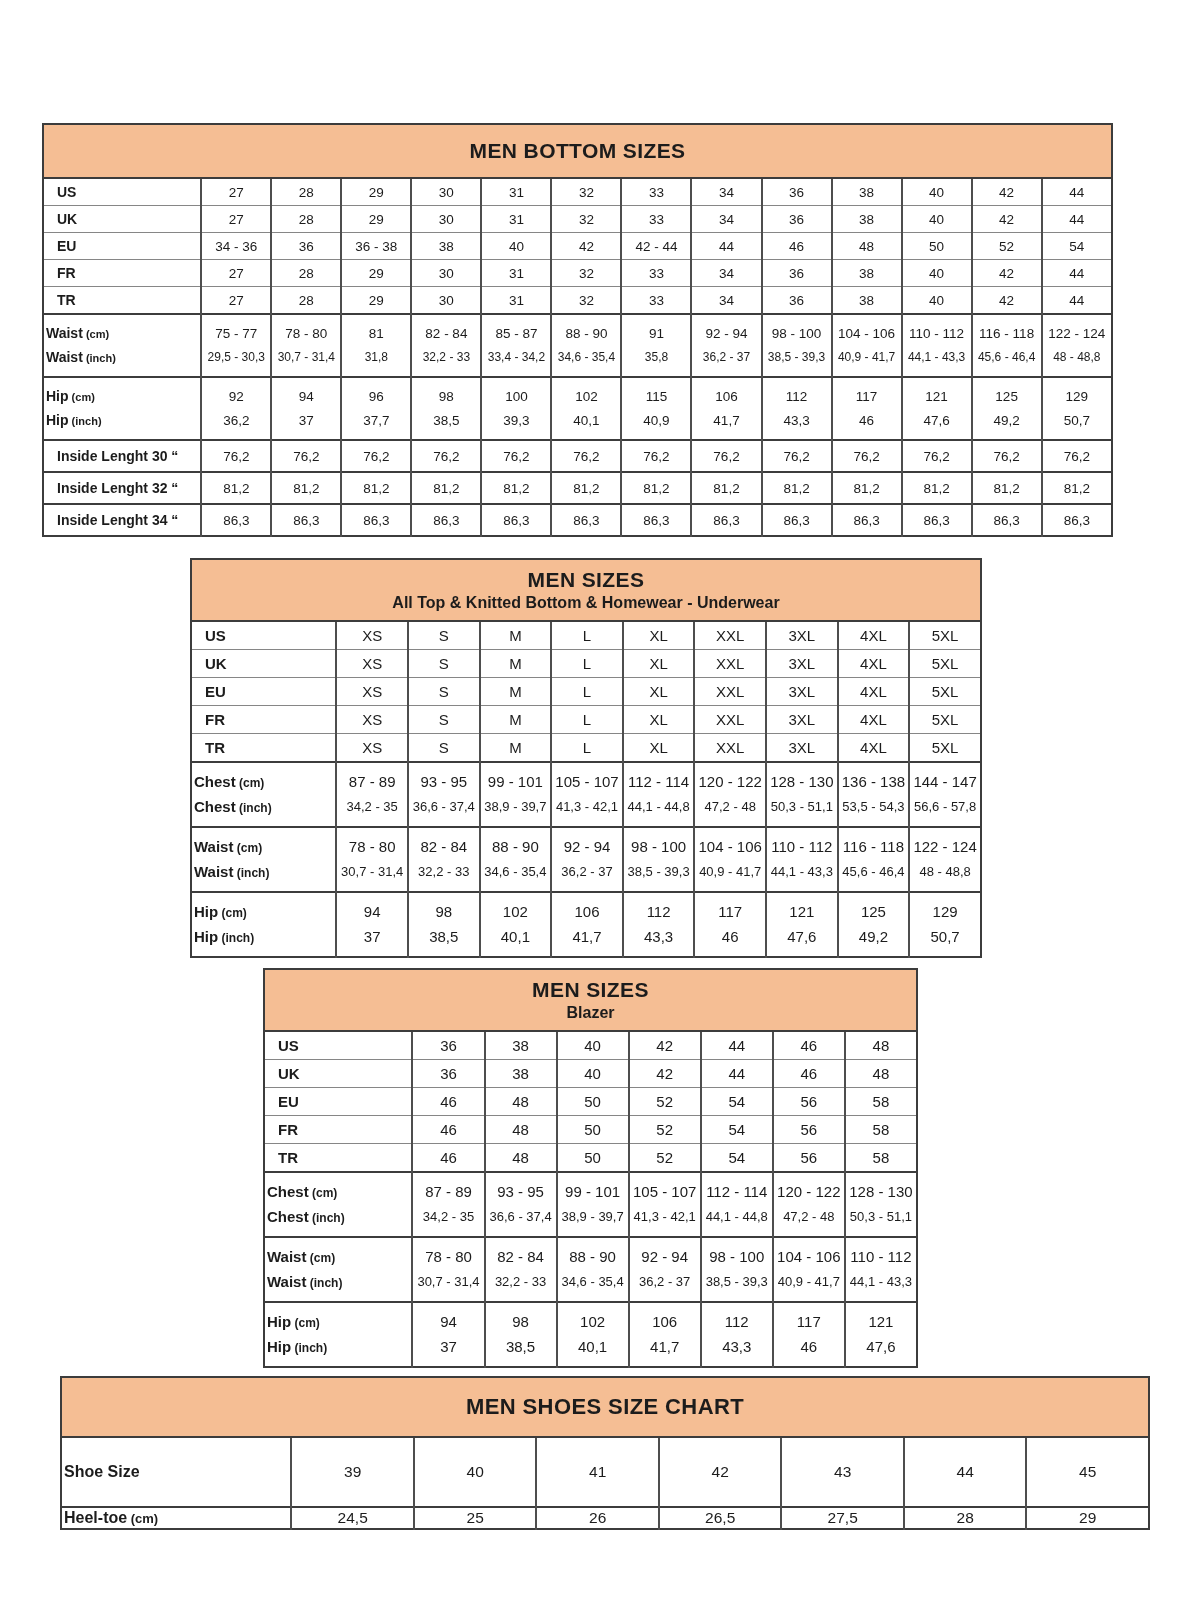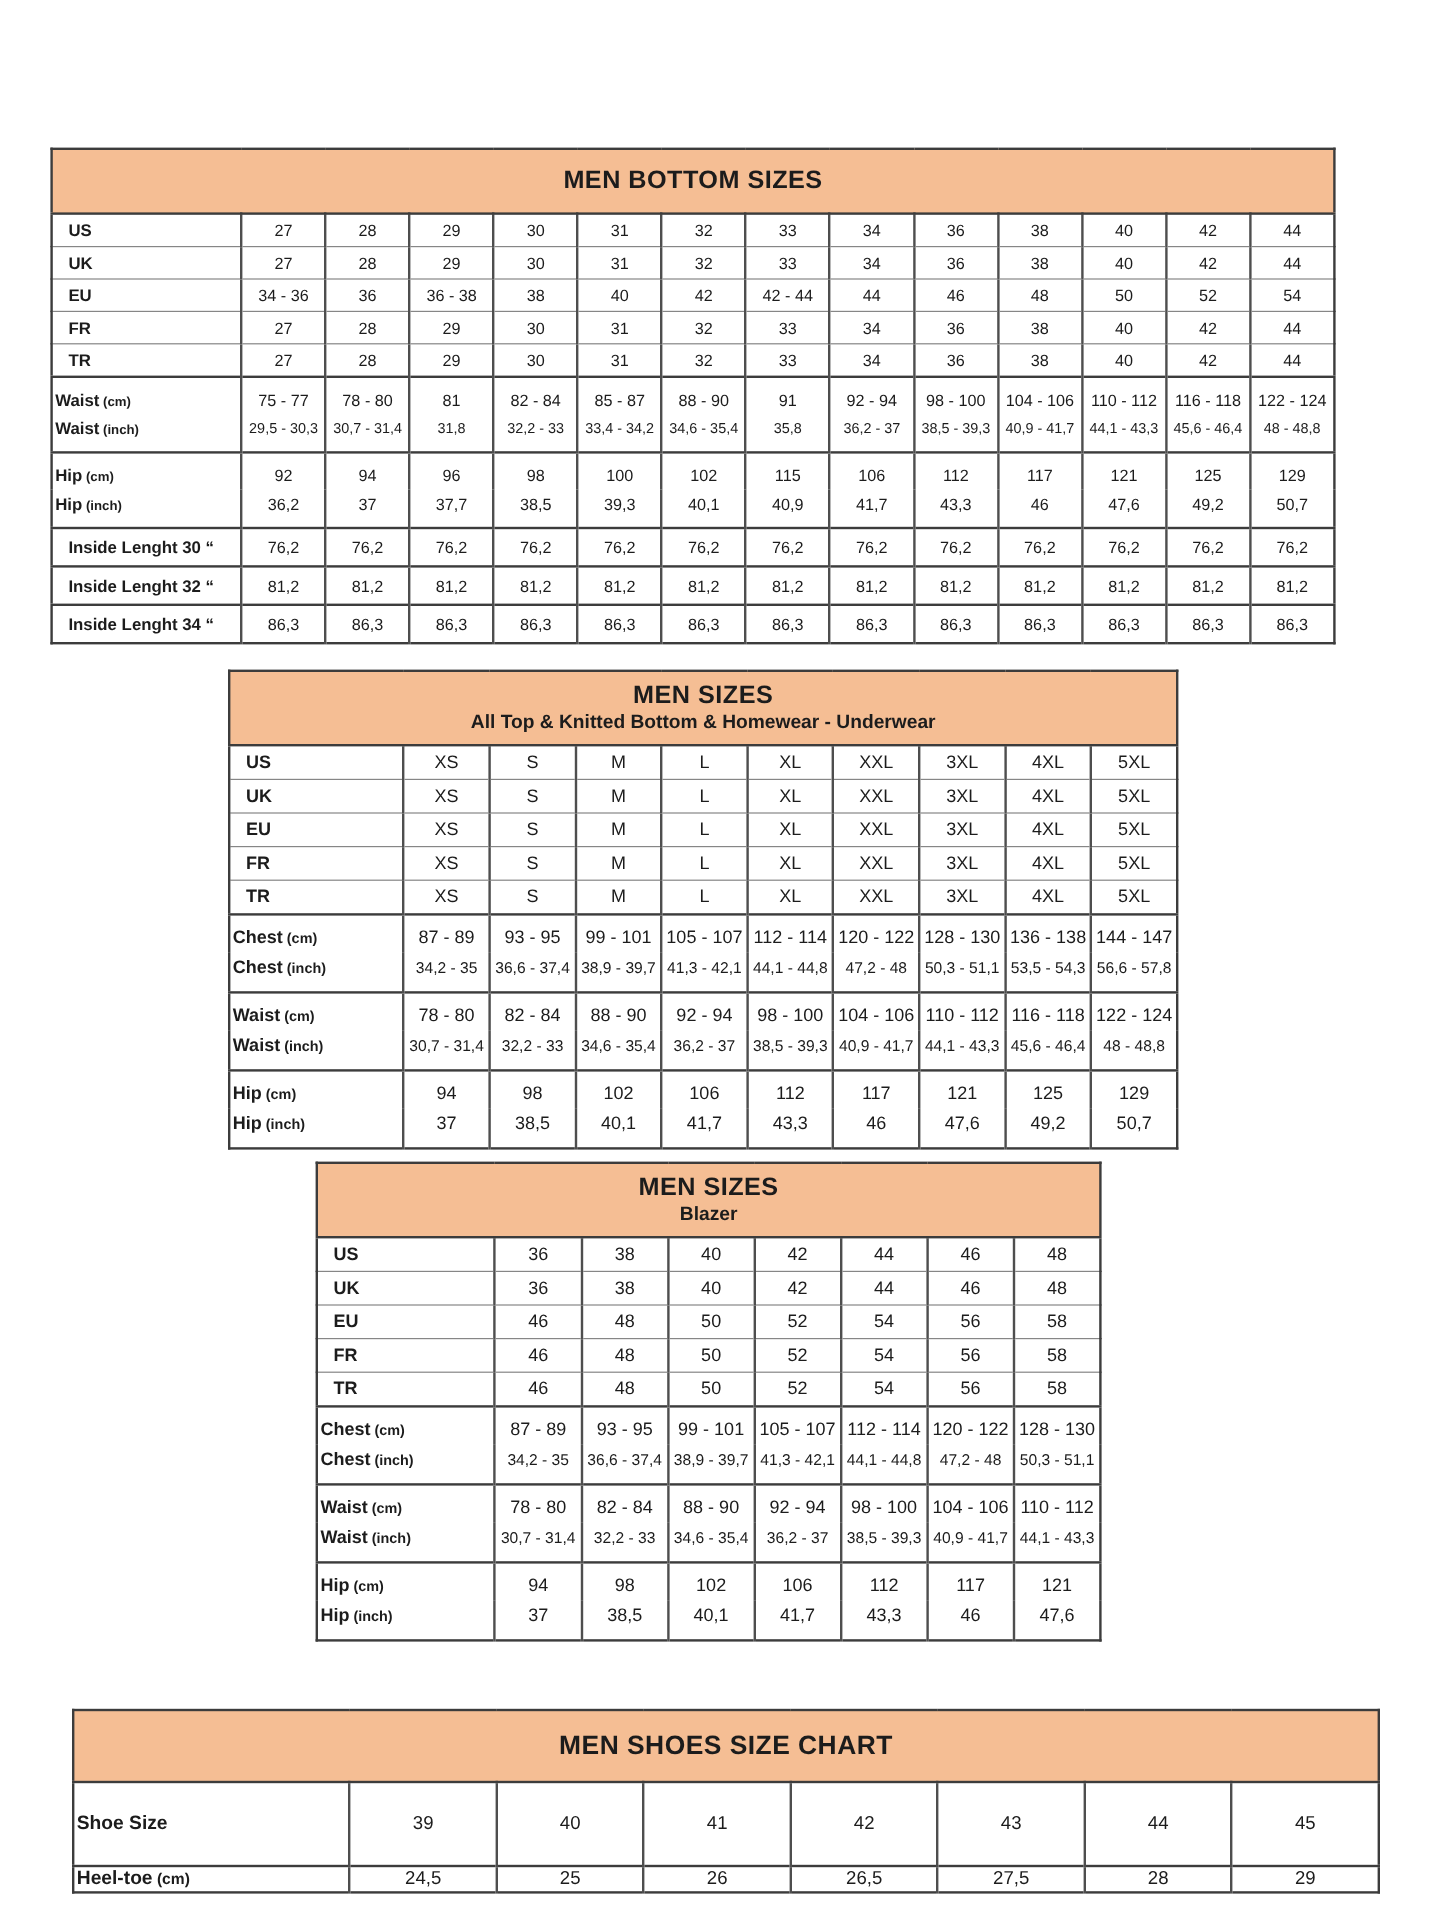--- a/index.html
+++ b/index.html
@@ -599,21 +599,21 @@
           <td class="val">38,5</td>
           <td class="val">40,1</td>
           <td class="val">41,7</td>
           <td class="val">43,3</td>
           <td class="val">46</td>
           <td class="val">47,6</td>
         </tr>
       </tbody>
     </table>
   </div>
-<div class="tbl-shell" style="left: 60px; top: 1376px; width: 1090px; border-radius: 19px;">
+<div class="tbl-shell" style="left: 60px; top: 1328px; width: 1090px; border-radius: 19px;">
     <table data-tname="shoes">
       <colgroup>
         <col style="width: 230px;">
         <col style="width: 122.286px;">
         <col style="width: 122.286px;">
         <col style="width: 122.286px;">
         <col style="width: 122.286px;">
         <col style="width: 122.286px;">
         <col style="width: 122.286px;">
         <col style="width: 122.286px;">

